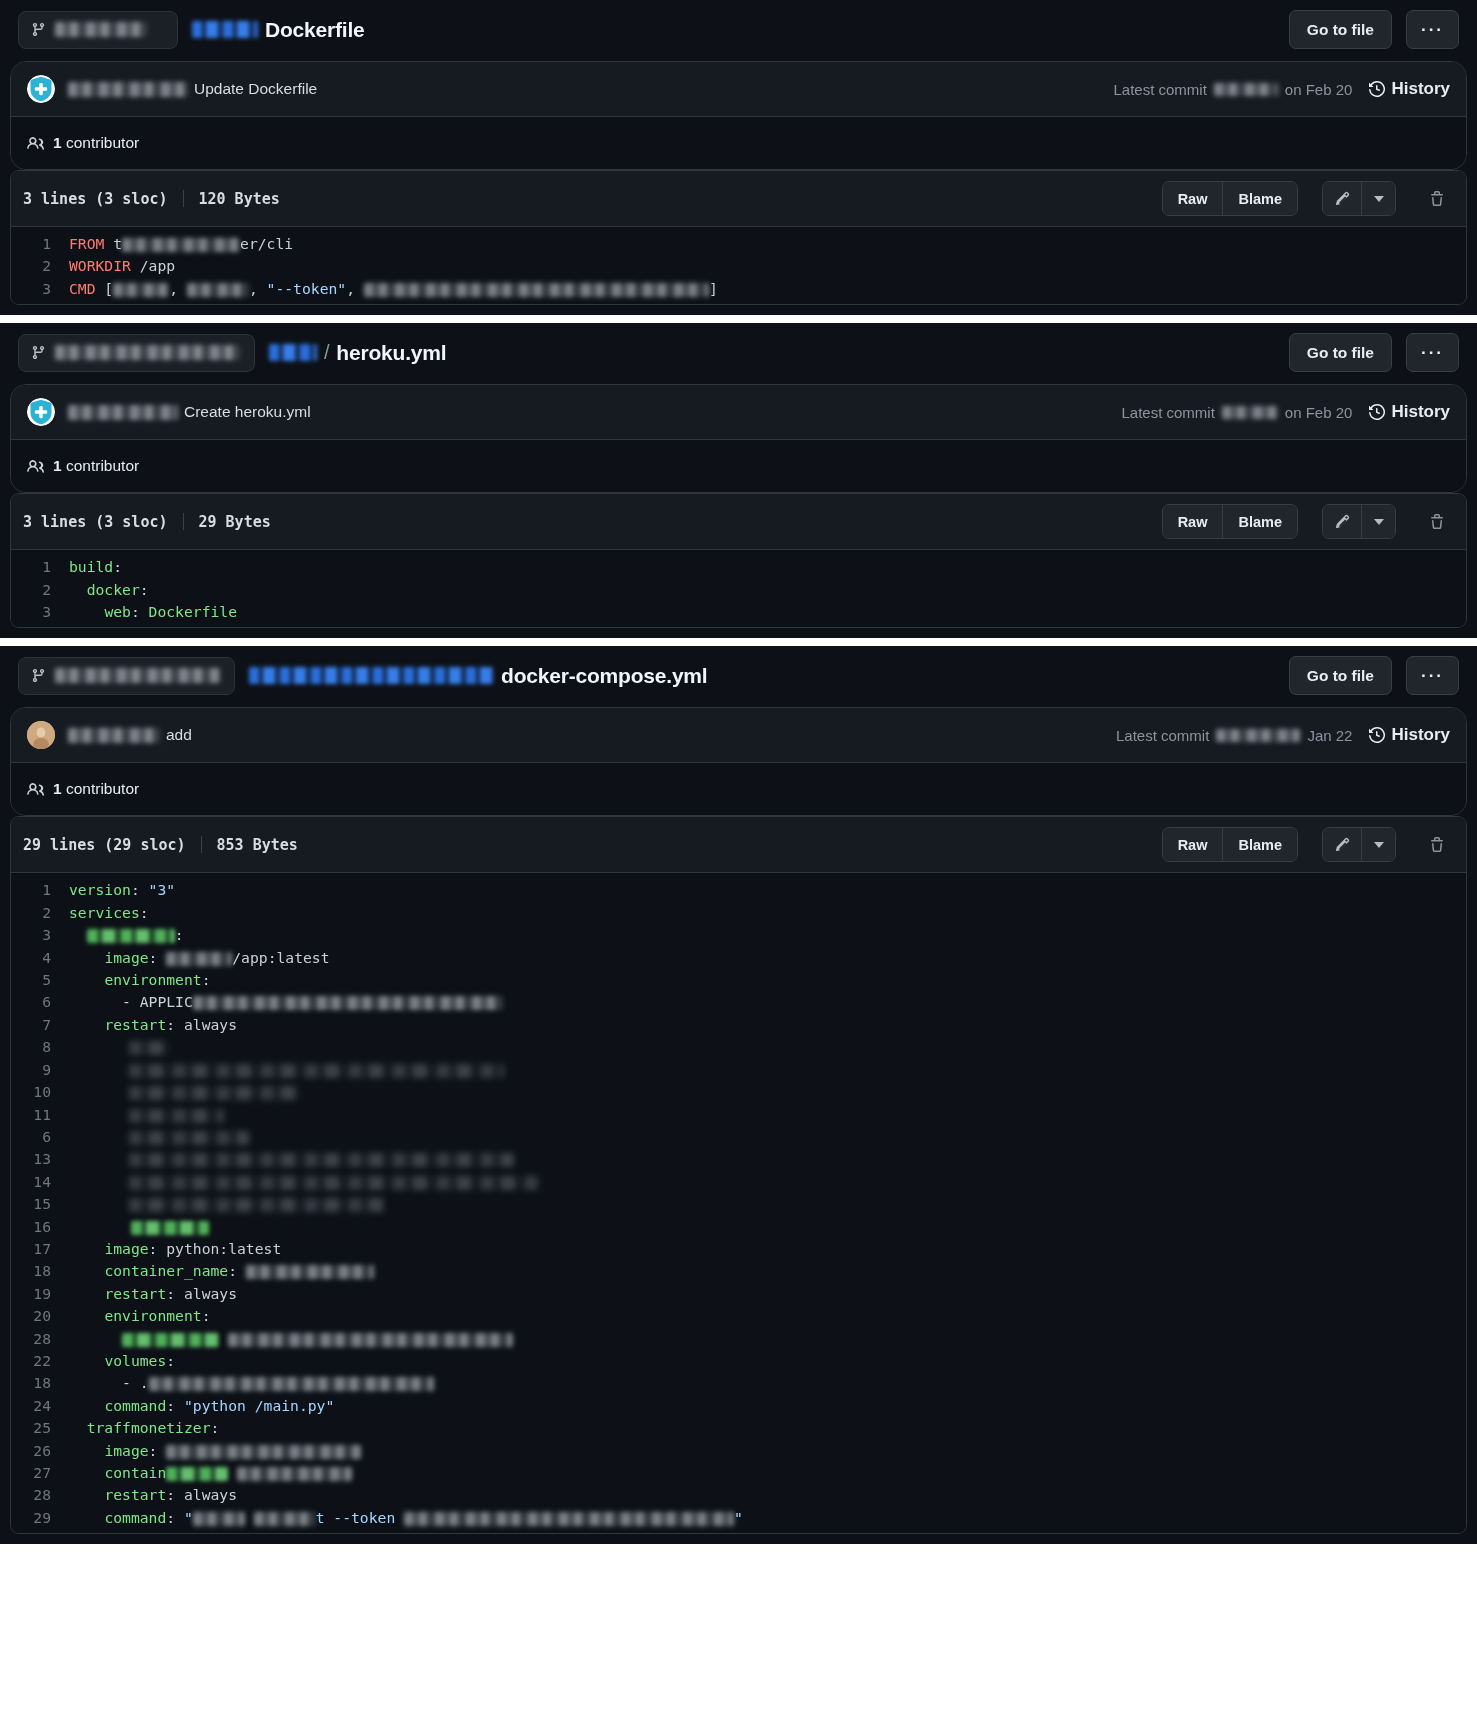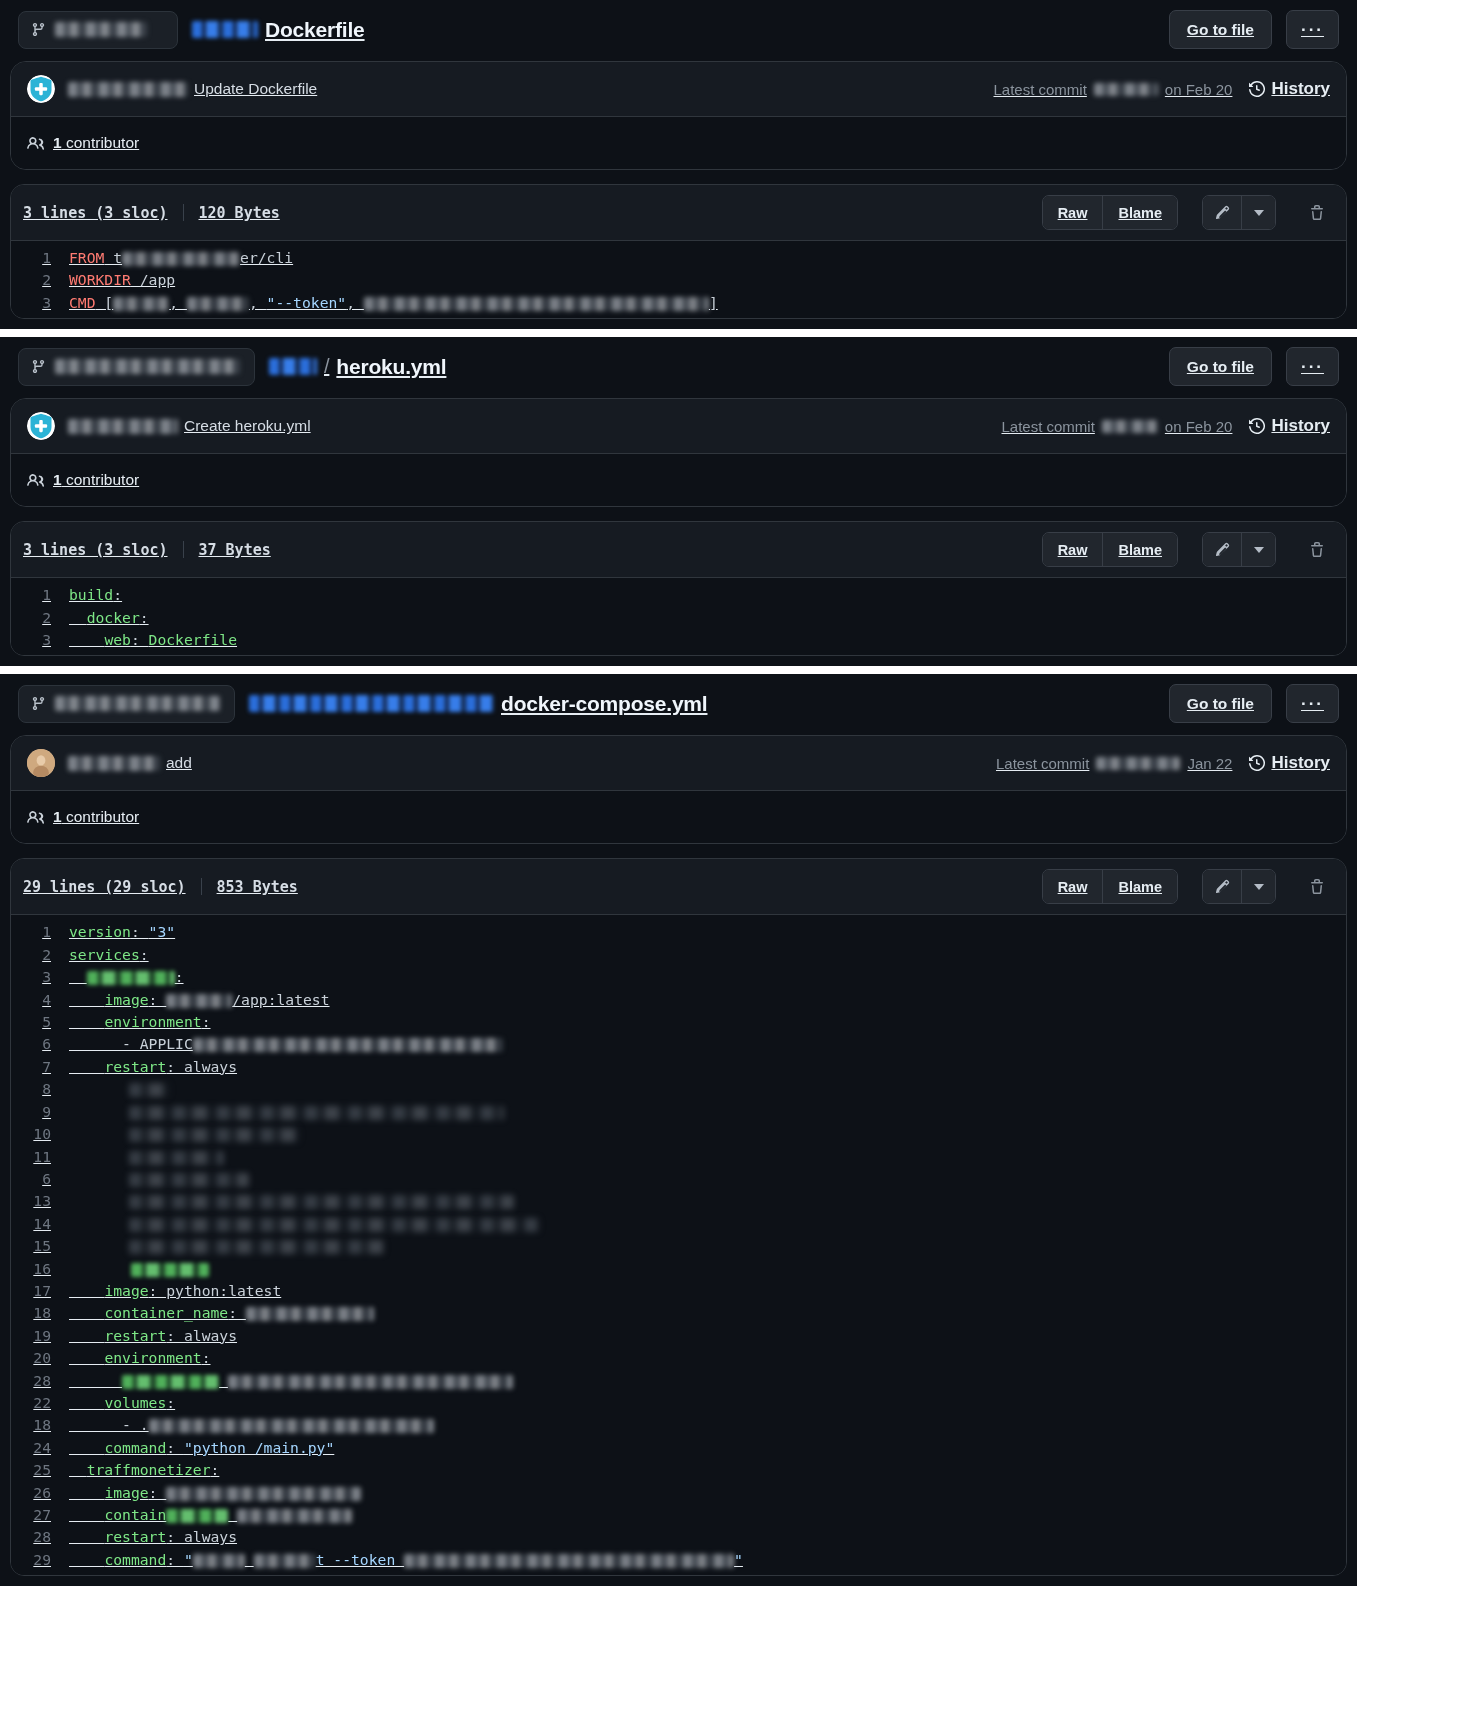--- a/index.html
+++ b/index.html
@@ -19,21 +19,21 @@
   }
   *{box-sizing:border-box;}
   html,body{margin:0;padding:0;}
   body{
     width:1477px;
     background:#ffffff;
     font-family:"Liberation Sans", sans-serif;
     color:var(--text);
     -webkit-font-smoothing:antialiased;
   }
-  .shot{width:1357px;text-decoration:underline;}
+  .shot{width:1477px;}
 
   .panel{
     background:var(--bg);
     padding:0 10px 10px 10px;
   }
   .gap{height:8px;background:#ffffff;}
 
   
   .file-head{
     display:flex;
@@ -145,22 +145,21 @@
     padding:17px 16px;
     font-size:15.5px;
     background:var(--bg);
   }
   .contrib-row svg{width:17px;height:17px;display:block;color:#c9d1d9;}
   .contrib-row b{font-weight:700;}
 
   
   .code-box{
     border:1px solid var(--border);
-    border-radius:14px;
-    margin-top:14px;
+    border-radius:9px;
     overflow:hidden;
     background:var(--bg);
   }
   .code-toolbar{
     display:flex;align-items:center;
     background:#161b22;
     padding:10px 12px;
     border-bottom:1px solid var(--border);
     gap:14px;
   }
@@ -384,21 +383,21 @@
         </span>
         <span class="contrib-el"><b>1</b> contributor</span>
       </div>
     </div>
 
     <div class="code-box">
       <div class="code-toolbar">
         <span class="meta">
           <span class="lines-el">3 lines (3 sloc)</span>
           <span class="divider"></span>
-          <span class="size-el">37 Bytes</span>
+          <span class="size-el">29 Bytes</span>
         </span>
         <span class="tb-spacer"></span>
         <span class="seg">
           <button class="sb raw-el">Raw</button>
           <button class="sb blame-el">Blame</button>
         </span>
         <span class="icon-group">
           <button class="icon-btn">
             <span>
               <svg viewBox="0 0 16 16" fill="currentColor" aria-hidden="true">

